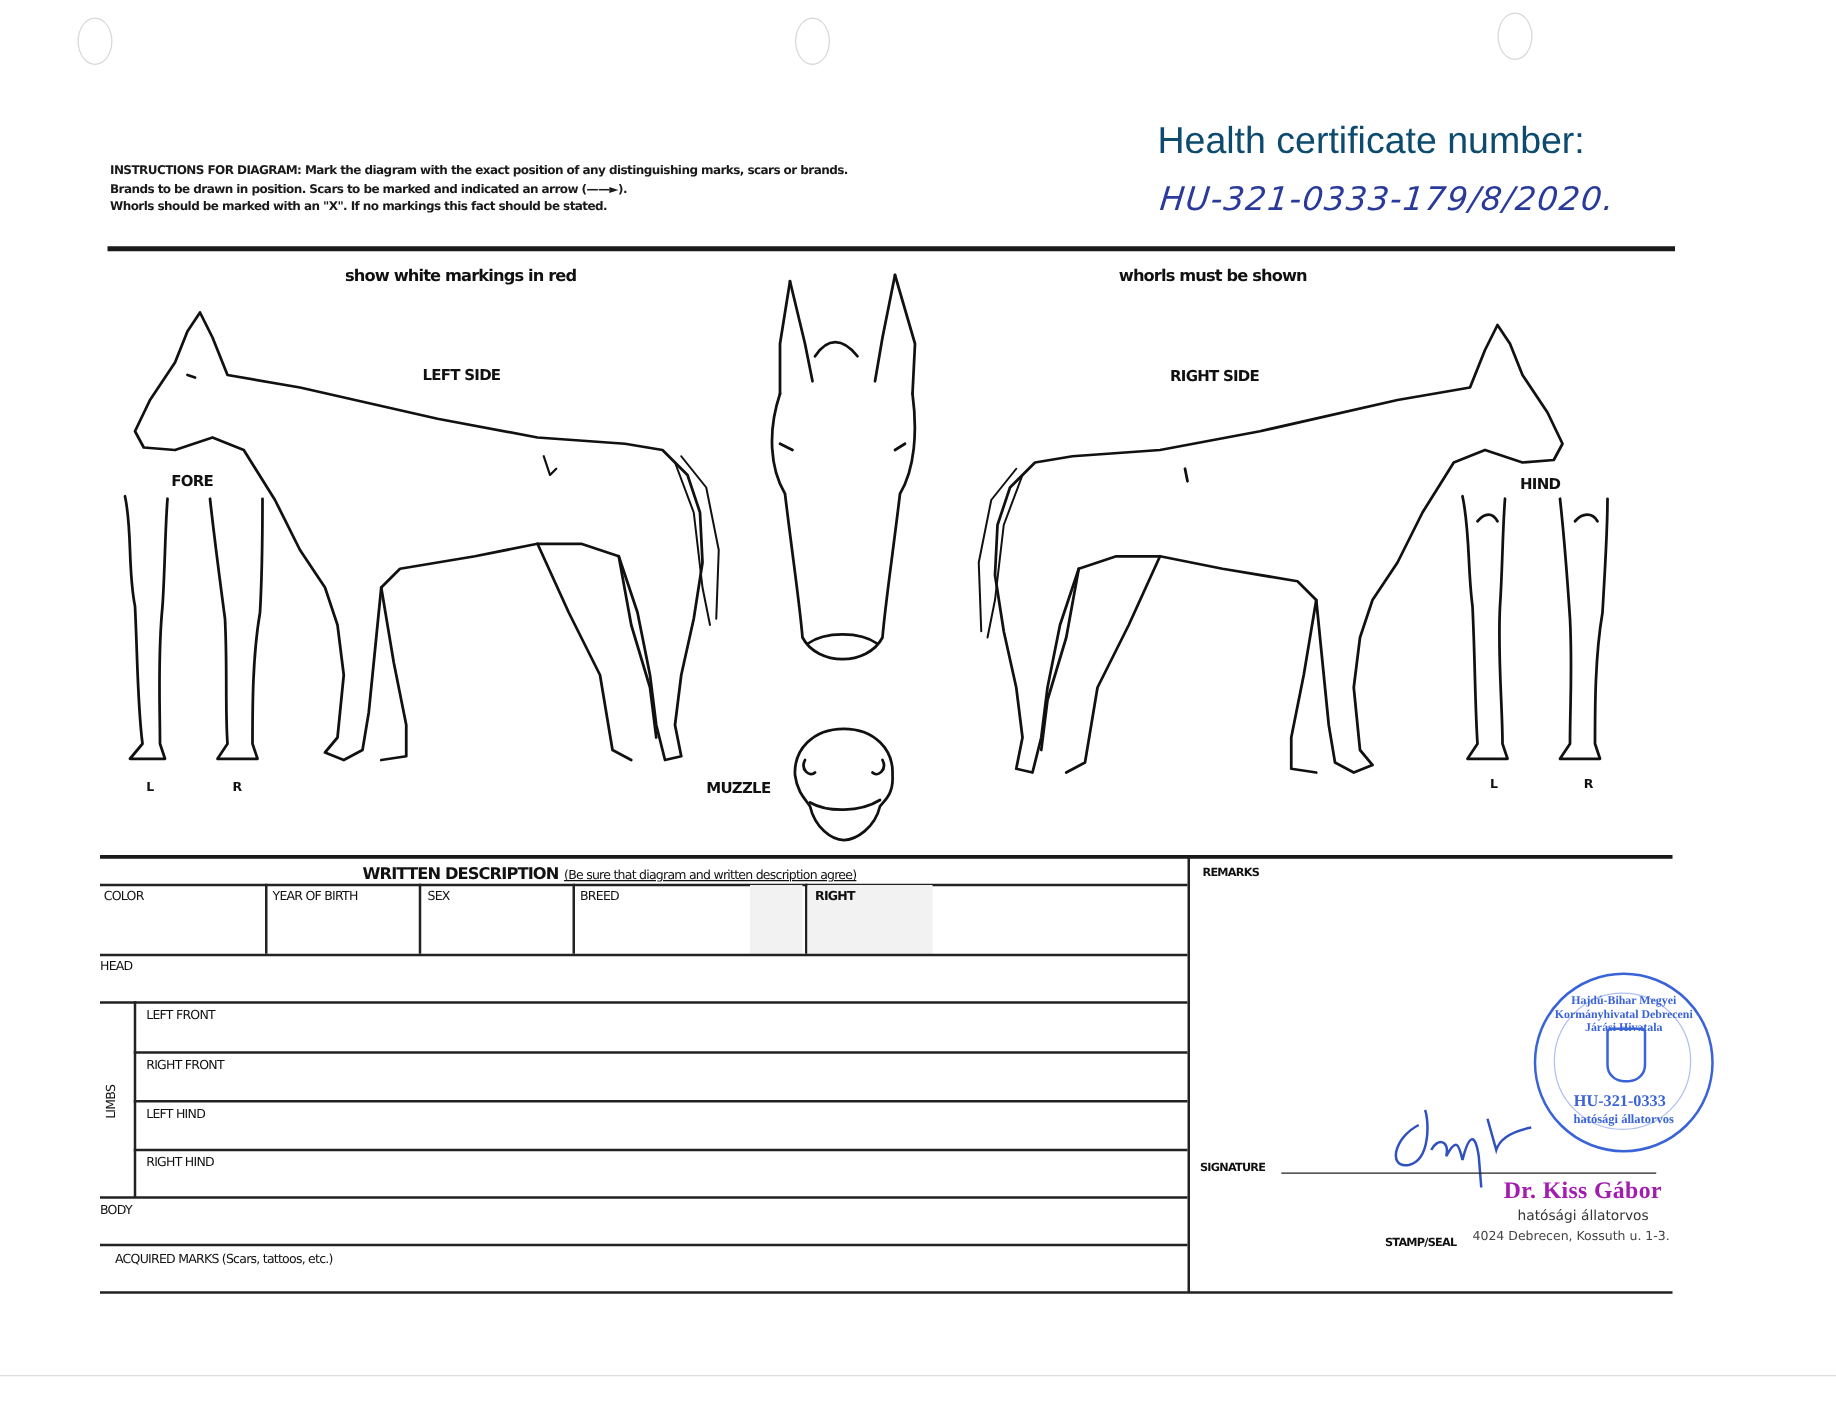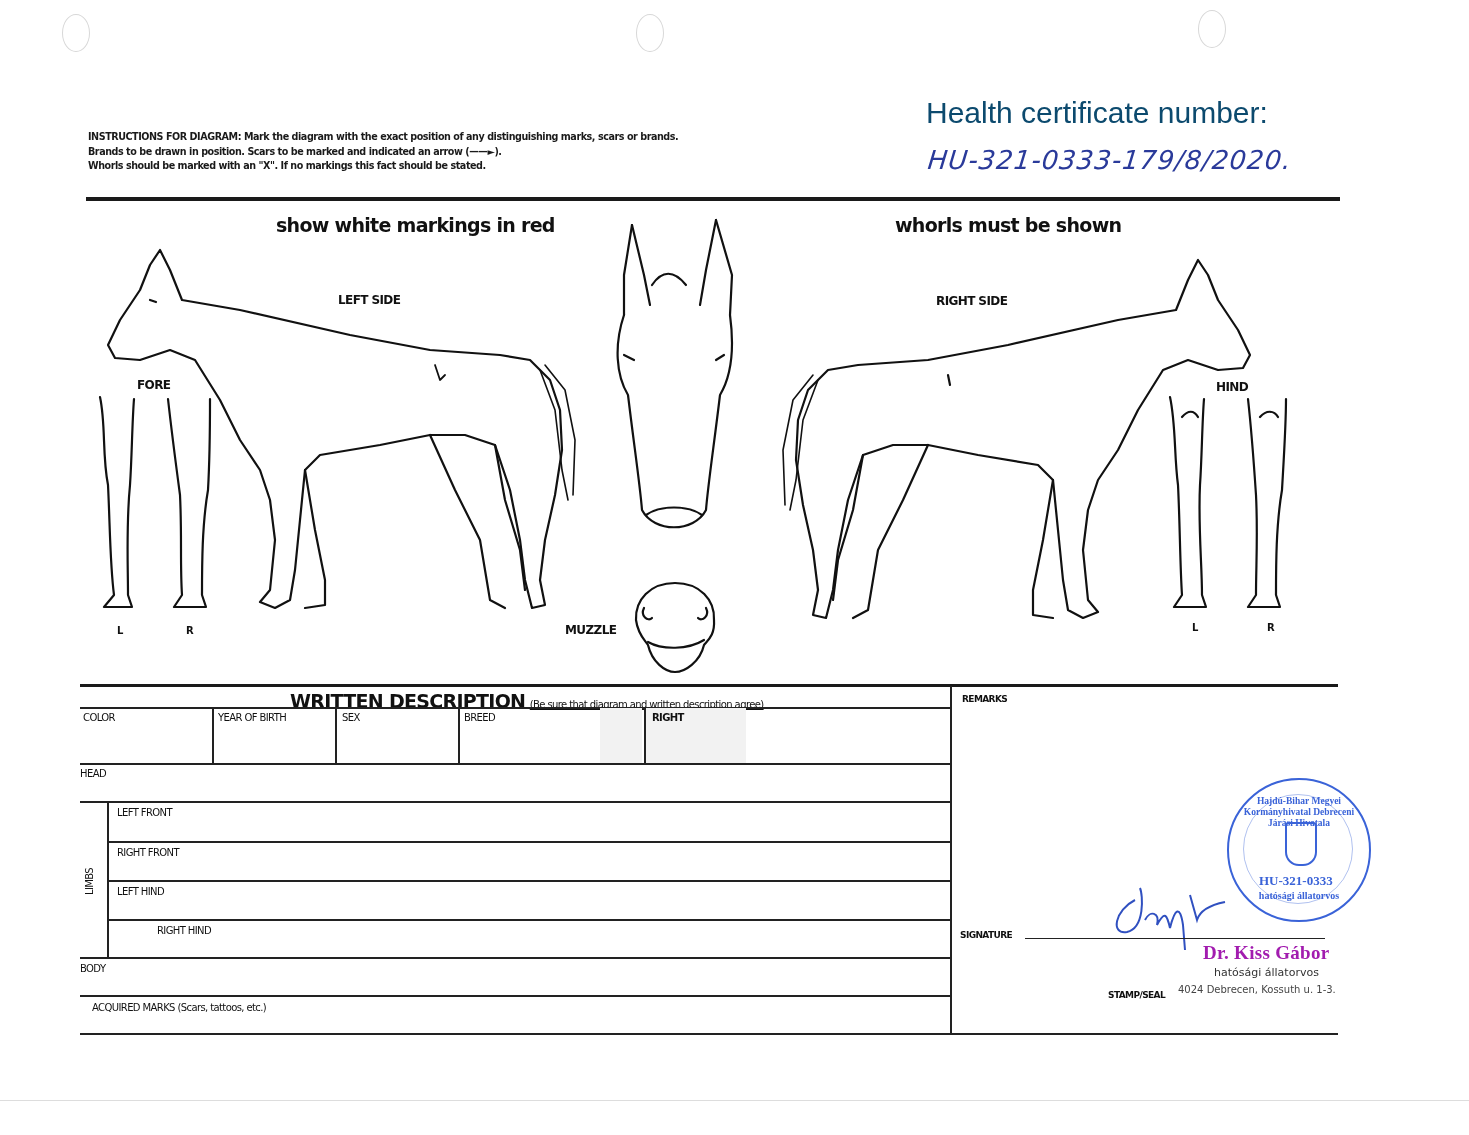--- a/index.html
+++ b/index.html
@@ -15,21 +15,21 @@
   .hc-value { left:928px; top:145px; font-size:26px; color:#2a3a9a;
               font-family:"DejaVu Sans", sans-serif; font-style:italic; letter-spacing:1px;
               transform:skewX(-6deg); }
   .rule-thick { background:#1a1a1a; height:4px; }
   .rule { background:#222; height:1.6px; }
   .vline { background:#222; width:2px; }
   .lbl { font-family:"DejaVu Sans", sans-serif; font-weight:bold; font-size:12px;
          letter-spacing:-0.6px; color:#111; white-space:nowrap; }
   .lbl-s { font-family:"DejaVu Sans", sans-serif; font-size:10px; letter-spacing:-0.6px;
            color:#111; white-space:nowrap; }
-  .lbl-title { font-family:"DejaVu Sans", sans-serif; font-weight:bold; font-size:19px;
+  .lbl-title { font-family:"DejaVu Sans", sans-serif; font-weight:bold; font-size:13px;
                letter-spacing:-0.7px; }
   .diagram svg { position:absolute; overflow:visible; }
   .diagram svg path, .diagram svg ellipse { fill:none; stroke:#111; stroke-width:2.2;
                stroke-linecap:round; stroke-linejoin:round; }
   .stamp { left:1227px; top:778px; width:140px; height:140px; border-radius:50%;
            border:2.5px solid #3a63d8; color:#3a63d8; }
   .stamp .inner { position:absolute; left:14px; top:14px; width:108px; height:108px;
                   border-radius:50%; border:1px solid rgba(58,99,216,0.4); }
   .stamp .num { position:absolute; left:30px; top:93px; font-family:"Liberation Serif", serif;
                 font-weight:bold; font-size:13px; }
@@ -151,21 +151,21 @@
 <div class="abs rule" style="left:80px;top:801px;width:870px;"></div>
 
 <div class="abs vline" style="left:107px;top:801px;height:157px;"></div>
 <div class="abs lbl-s" style="left:76px;top:876px;transform:rotate(-90deg);">LIMBS</div>
 <div class="abs lbl-s" style="left:117px;top:807px;">LEFT FRONT</div>
 <div class="abs rule" style="left:107px;top:841px;width:843px;"></div>
 <div class="abs lbl-s" style="left:117px;top:847px;">RIGHT FRONT</div>
 <div class="abs rule" style="left:107px;top:880px;width:843px;"></div>
 <div class="abs lbl-s" style="left:117px;top:886px;">LEFT HIND</div>
 <div class="abs rule" style="left:107px;top:919px;width:843px;"></div>
-<div class="abs lbl-s" style="left:117px;top:925px;margin-left:40px;">RIGHT HIND</div>
+<div class="abs lbl-s" style="left:117px;top:925px;">RIGHT HIND</div>
 <div class="abs rule" style="left:80px;top:957px;width:870px;"></div>
 <div class="abs lbl-s" style="left:80px;top:963px;">BODY</div>
 <div class="abs rule" style="left:80px;top:995px;width:870px;"></div>
 <div class="abs lbl-s" style="left:92px;top:1002px;">ACQUIRED MARKS (Scars, tattoos, etc.)</div>
 <div class="abs rule" style="left:80px;top:1033px;width:1258px;"></div>
 
 <div class="abs vline" style="left:950px;top:686px;height:348px;"></div>
 <div class="abs lbl-s" style="left:962px;top:694px;font-weight:bold;font-size:9px;">REMARKS</div>
 
 <div class="abs stamp">

